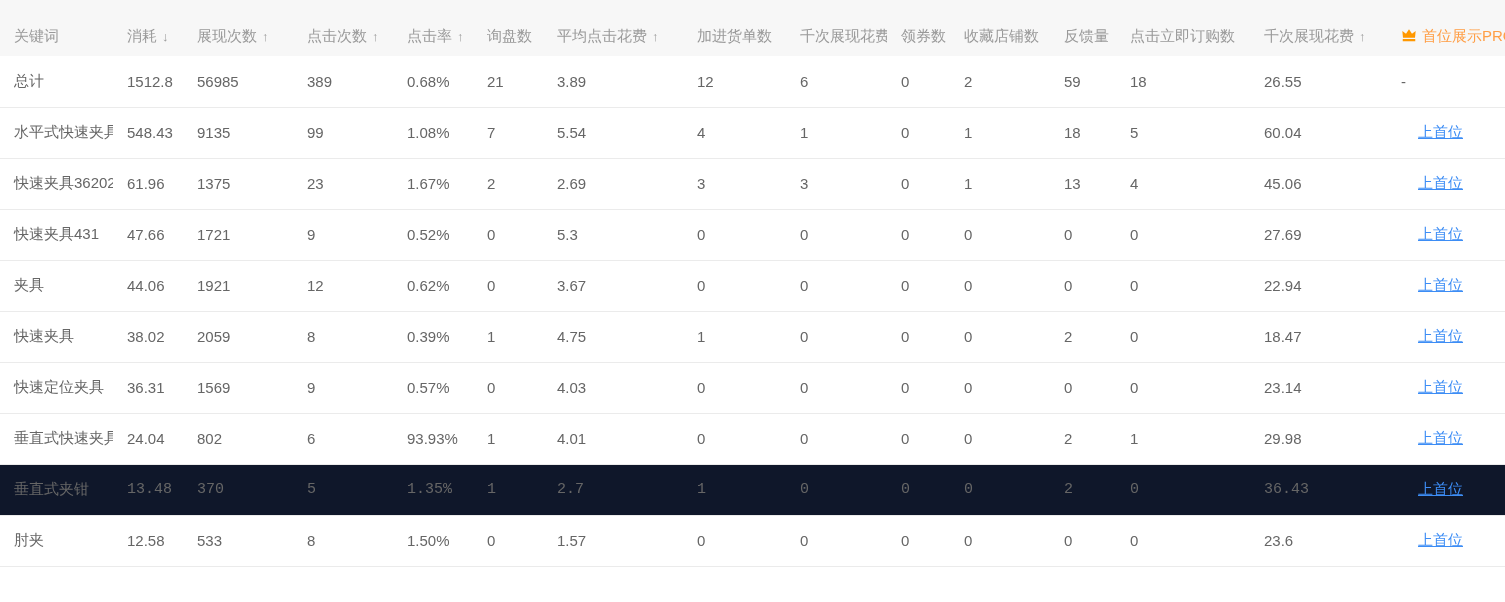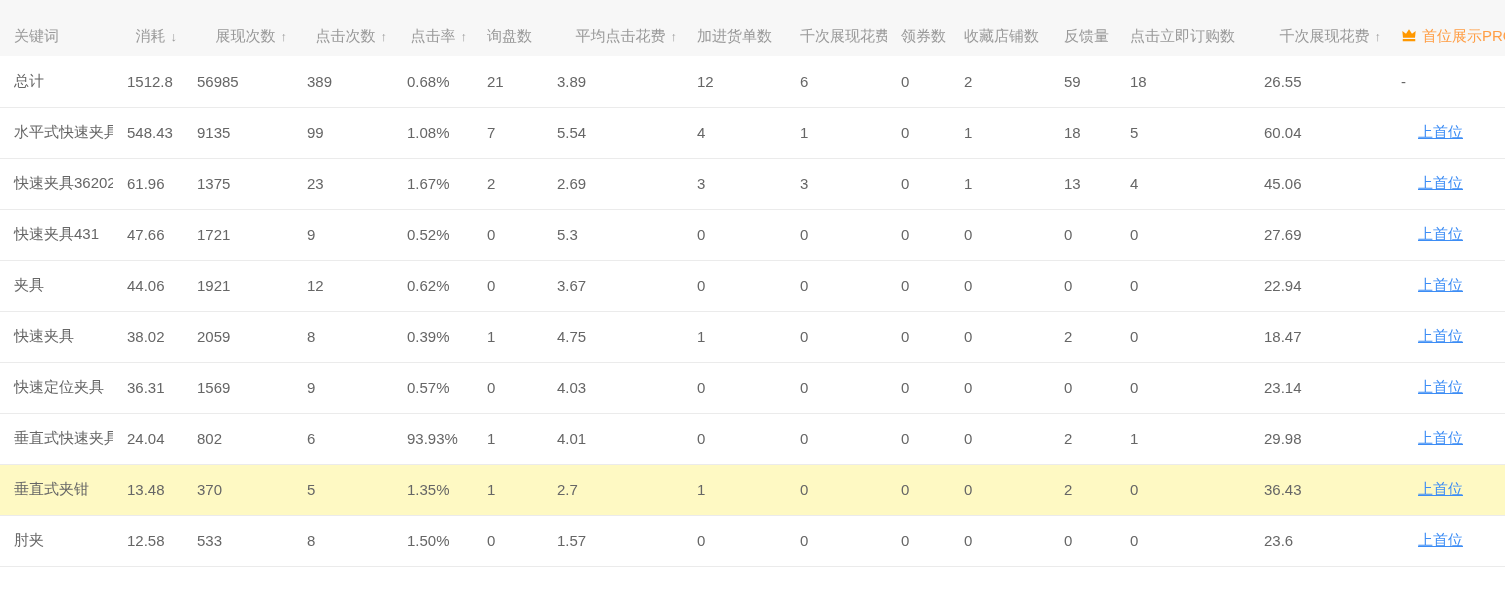--- a/index.html
+++ b/index.html
@@ -11,28 +11,28 @@
   .table-wrap { width: 1505px; height: 602px; overflow: hidden; }
   table {
     table-layout: fixed; border-collapse: collapse;
     width: 1505px; font-size: 15px;
   }
   thead th {
     background: #f7f7f7; color: #999; font-weight: normal;
     text-align: left; height: 56px; padding: 16px 6px 0 14px;
     white-space: nowrap; overflow: hidden;
   }
-  thead th.sortable { cursor: pointer; text-align: right; }
+  thead th.sortable { cursor: pointer; }
   .sort-arrow { font-size: 13px; color: #9a9a9a; margin-left: 5px; }
   tbody td {
     color: #666; height: 51px; padding: 0 6px 0 14px;
     border-bottom: 1px solid #ebebeb; text-align: left;
     white-space: nowrap; overflow: hidden; background: #fff;
   }
-  tr.highlighted td { background: #fef9c3; }
+  tr.highlighted td { background: #0f172a; font-family: Liberation Mono, monospace; }
   a.action-link { color: #3d8df5; text-decoration: underline; cursor: pointer; margin-left: 17px; }
   .action-dash { color: #666; }
   th.pro-col { color: #ff9e45; }
   .crown-icon { display: inline-block; vertical-align: -2px; margin-right: 5px; }
 </style>
 </head>
 <body>
 
 <div class="table-wrap">
   <table>

